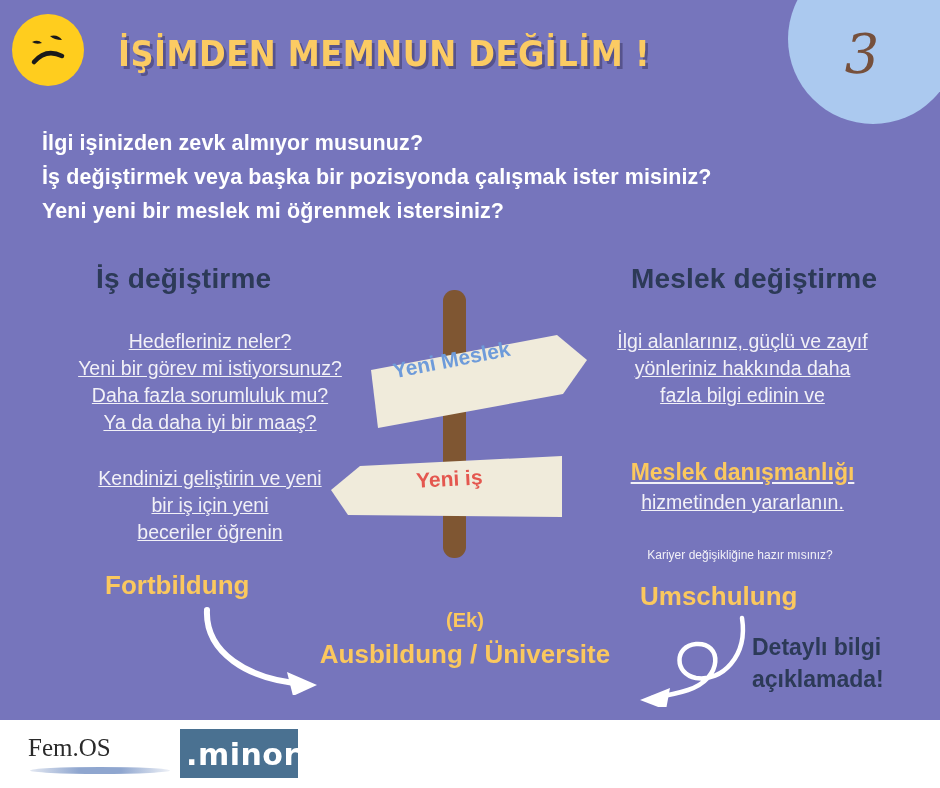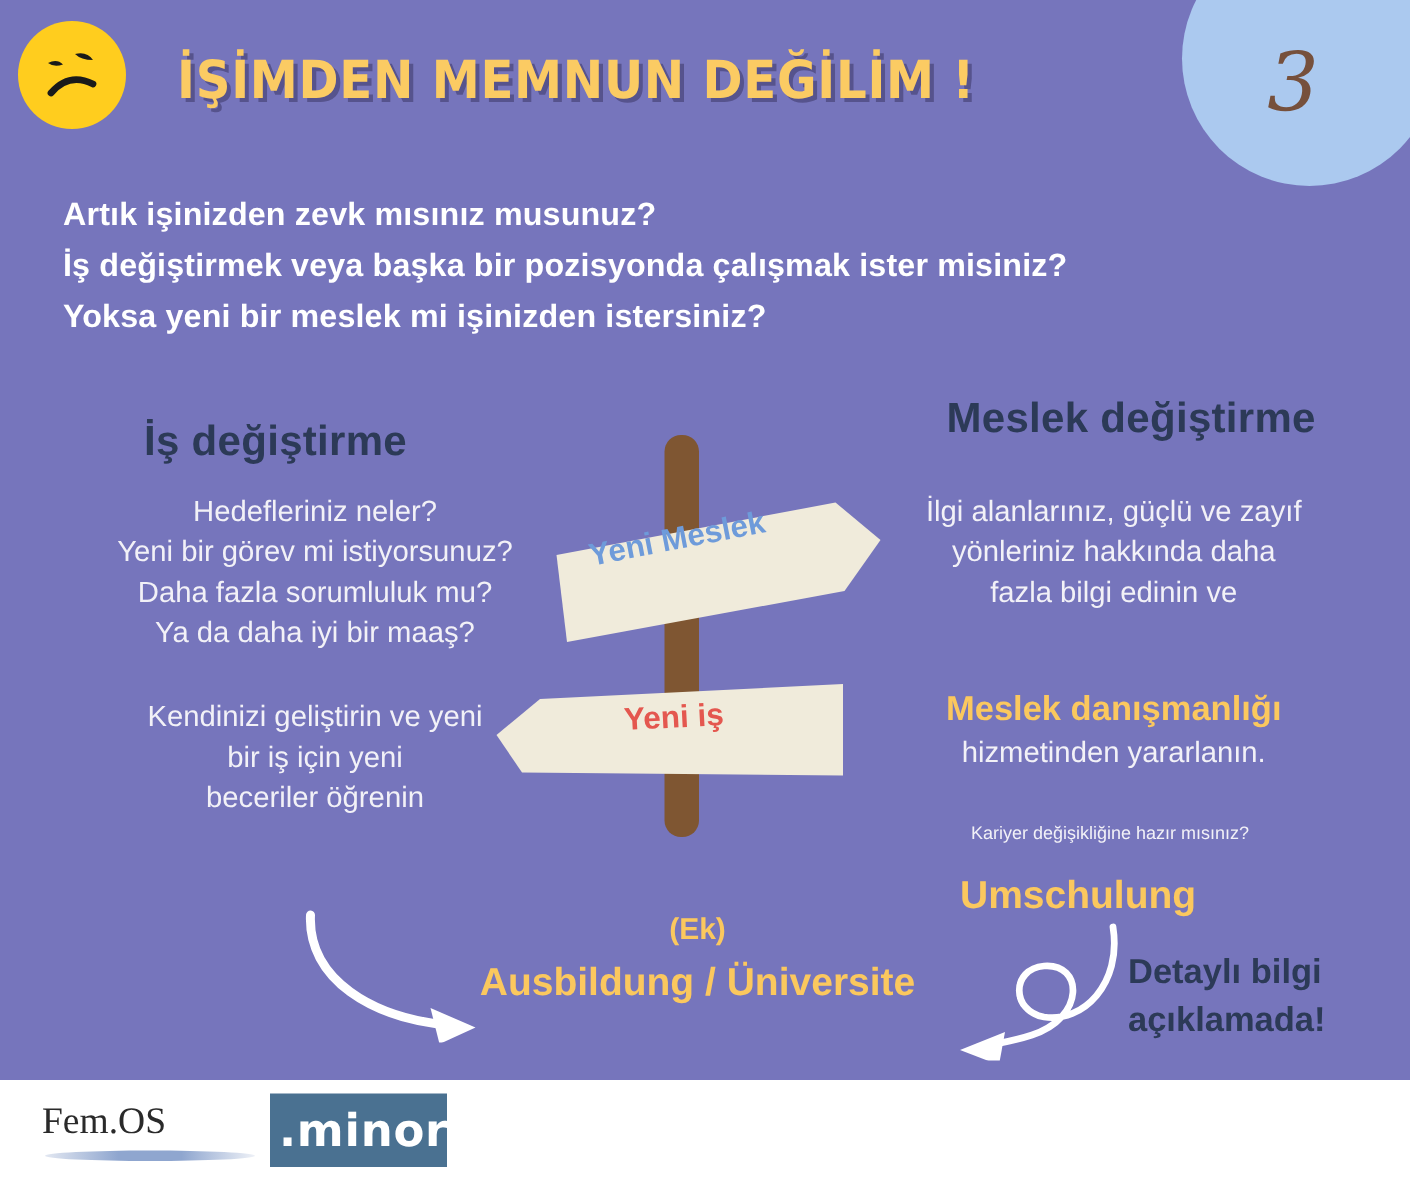--- a/index.html
+++ b/index.html
@@ -57,29 +57,30 @@
   #intro .line { white-space: nowrap; }
 
   
   .col-head {
     position: absolute;
     color: #2c3a57;
     font-size: 28px; font-weight: 700;
     letter-spacing: 0.2px;
     white-space: nowrap;
   }
-  #head-left  { left: 96px;  top: 278px; text-align: right; }
+  #head-left  { left: 96px;  top: 263px; text-align: right; }
   #head-right { left: 631px; top: 263px; }
 
   .col-body {
     position: absolute;
     color: #f2f1f7;
     font-size: 19.5px;
     line-height: 27px;
     text-align: center;
+    text-decoration: underline;
   }
   #left-body   { left: 30px;  top: 328px; width: 360px; }
   #left-body2  { left: 30px;  top: 465px; width: 360px; }
   #right-body  { left: 570px; top: 328px; width: 345px; }
   #right-body2 { left: 570px; top: 455px; width: 345px; }
 
   .accent-yellow {
     color: #fbc85e; font-weight: 700;
     font-size: 23px; line-height: 34px;
   }
@@ -168,23 +169,23 @@
     <svg width="72" height="72" viewBox="0 0 72 72">
       <path d="M20 28 q6 -3 10 1 q-6 2 -10 -1 Z" fill="#1a1a1a"></path>
       <path d="M38 22 q8 -2 12 4 q-8 0 -12 -4 Z" fill="#1a1a1a"></path>
       <path d="M22 48 q12 -14 28 -6" stroke="#1a1a1a" stroke-width="4.5" fill="none" stroke-linecap="round"></path>
     </svg>
   </div>
 
   <div id="title">İŞİMDEN MEMNUN DEĞİLİM !</div>
 
   <div id="intro">
-    <div class="line">Artık işinizden zevk mısınız musunuz?</div>
+    <div class="line">İlgi işinizden zevk almıyor musunuz?</div>
     <div class="line">İş değiştirmek veya başka bir pozisyonda çalışmak ister misiniz?</div>
-    <div class="line">Yoksa yeni bir meslek mi işinizden istersiniz?</div>
+    <div class="line">Yeni yeni bir meslek mi öğrenmek istersiniz?</div>
   </div>
 
   <div class="col-head" id="head-left">İş değiştirme</div>
   <div class="col-body" id="left-body">
     <div>Hedefleriniz neler?</div>
     <div>Yeni bir görev mi istiyorsunuz?</div>
     <div>Daha fazla sorumluluk mu?</div>
     <div>Ya da daha iyi bir maaş?</div>
   </div>
   <div class="col-body" id="left-body2">
@@ -212,20 +213,21 @@
       <polygon points="46,48 232,13 262,38 238,72 53,106" fill="#F0EBDB"></polygon>
     </svg>
     <div class="sign-label" style="left:62px; top:58px; color:#6e9bda; transform:rotate(-11deg);">Yeni Meslek</div>
 
     <svg class="arrow-svg" style="left:-15px; top:135px;" width="300" height="100">
       <polygon points="33,90 16,65 45,41 247,31 247,92" fill="#F0EBDB"></polygon>
     </svg>
     <div class="sign-label" style="left:86px; top:177px; color:#e4574f; transform:rotate(-3deg);">Yeni iş</div>
   </div>
 
+  <div class="word-mark" id="fortbildung">Fortbildung</div>
   <div class="word-mark" id="umschulung">Umschulung</div>
 
   <svg class="arrow-svg" style="left:195px; top:600px;" width="150" height="95">
     <path d="M12 10 C10 52, 52 80, 110 84" stroke="#ffffff" stroke-width="6" fill="none" stroke-linecap="round"></path>
     <polygon points="122,85 92,72 98,96" fill="#ffffff"></polygon>
   </svg>
 
   <svg class="arrow-svg" style="left:630px; top:612px;" width="150" height="95">
     <path d="M112 6 C118 44, 92 70, 66 66 C44 62, 44 34, 66 32 C92 30, 94 66, 58 78 C46 82, 34 84, 22 86" stroke="#ffffff" stroke-width="4.5" fill="none" stroke-linecap="round"></path>
     <polygon points="10,88 40,76 36,98" fill="#ffffff"></polygon>

